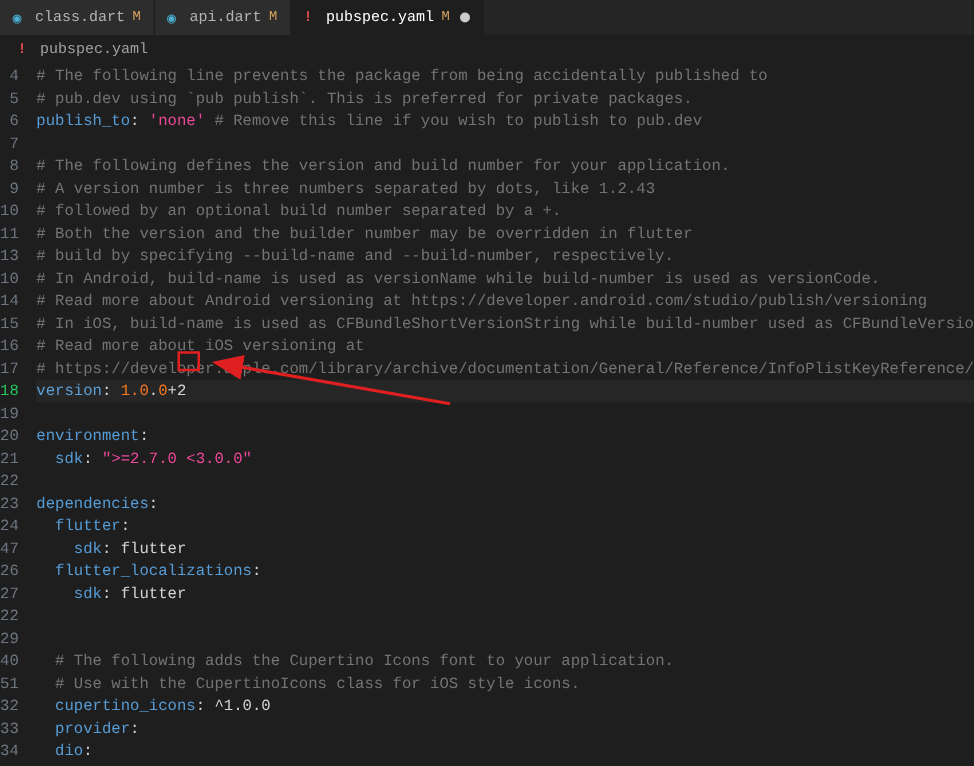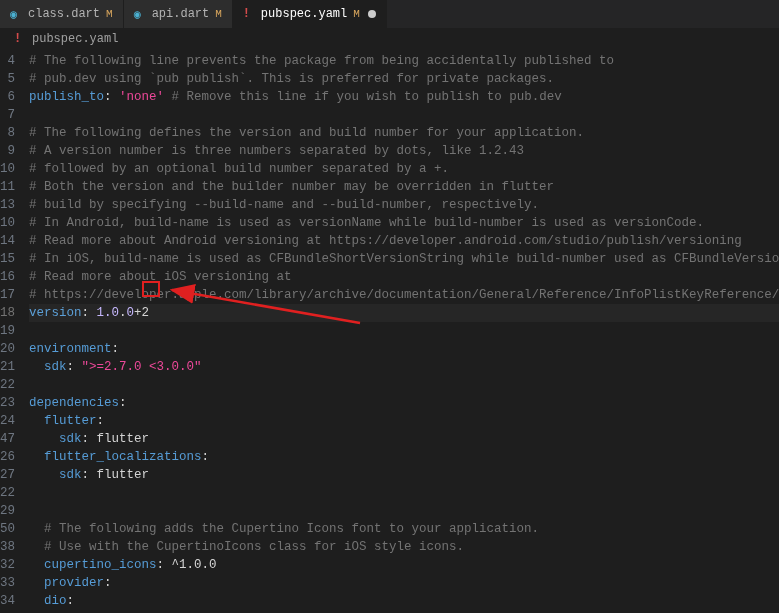--- a/index.html
+++ b/index.html
@@ -80,21 +80,21 @@
   font-size: 12.5px;
   line-height: 18px;
   white-space: pre;
   padding-top: 2px;
   position: relative;
 }
 .code-line { height: 18px; }
 .c-comment { color: #737373; }
 .c-key { color: #569CD6; }
 .c-string { color: #ec4899; text-align: right; }
-.c-num { color: #c4b5fd; }
+.c-num { color: #f97316; }
 .c-plain { color: #D4D4D4; }
 .highlight-line-bg {
   position: absolute;
   left: 0; right: 0;
   height: 18px;
   background: rgba(255,255,255,0.04);
 }
 .highlight-box {
   position: absolute;
   border: 2px solid #e02020;
@@ -139,34 +139,34 @@
       <div>8</div>
       <div>9</div>
       <div>10</div>
       <div>11</div>
       <div>13</div>
       <div>10</div>
       <div>14</div>
       <div>15</div>
       <div>16</div>
       <div>17</div>
-      <div style="color: #737373;">18</div>
+      <div style="color: #22c55e;">18</div>
       <div>19</div>
       <div>20</div>
       <div>21</div>
       <div>22</div>
       <div>23</div>
       <div>24</div>
       <div>47</div>
       <div>26</div>
       <div>27</div>
       <div>22</div>
       <div>29</div>
-      <div>50</div>
-      <div>38</div>
+      <div>40</div>
+      <div>51</div>
       <div>32</div>
       <div>33</div>
       <div>34</div>
       <div>35</div>
     </div>
   <div class="code" id="code"><div class="highlight-line-bg" style="top: 254px;"></div><div class="code-line"><span class="c-comment"># The following line prevents the package from being accidentally published to</span></div><div class="code-line"><span class="c-comment"># pub.dev using `pub publish`. This is preferred for private packages.</span></div><div class="code-line"><span class="c-key">publish_to</span><span class="c-plain">: </span><span class="c-string">'none'</span><span class="c-plain"> </span><span class="c-comment"># Remove this line if you wish to publish to pub.dev</span></div><div class="code-line"></div><div class="code-line"><span class="c-comment"># The following defines the version and build number for your application.</span></div><div class="code-line"><span class="c-comment"># A version number is three numbers separated by dots, like 1.2.43</span></div><div class="code-line"><span class="c-comment"># followed by an optional build number separated by a +.</span></div><div class="code-line"><span class="c-comment"># Both the version and the builder number may be overridden in flutter</span></div><div class="code-line"><span class="c-comment"># build by specifying --build-name and --build-number, respectively.</span></div><div class="code-line"><span class="c-comment"># In Android, build-name is used as versionName while build-number is used as versionCode.</span></div><div class="code-line"><span class="c-comment"># Read more about Android versioning at https://developer.android.com/studio/publish/versioning</span></div><div class="code-line"><span class="c-comment"># In iOS, build-name is used as CFBundleShortVersionString while build-number used as CFBundleVersion.</span></div><div class="code-line"><span class="c-comment"># Read more about iOS versioning at</span></div><div class="code-line"><span class="c-comment"># https://developer.apple.com/library/archive/documentation/General/Reference/InfoPlistKeyReference/Articles/Core</span></div><div class="code-line"><span class="c-key">version</span><span class="c-plain">: </span><span class="c-num">1.0</span><span class="c-plain">.</span><span class="c-num">0</span><span class="c-plain">+2</span></div><div class="code-line"></div><div class="code-line"><span class="c-key">environment</span><span class="c-plain">:</span></div><div class="code-line"><span class="c-plain">  </span><span class="c-key">sdk</span><span class="c-plain">: </span><span class="c-string">"&gt;=2.7.0 &lt;3.0.0"</span></div><div class="code-line"></div><div class="code-line"><span class="c-key">dependencies</span><span class="c-plain">:</span></div><div class="code-line"><span class="c-plain">  </span><span class="c-key">flutter</span><span class="c-plain">:</span></div><div class="code-line"><span class="c-plain">    </span><span class="c-key">sdk</span><span class="c-plain">: </span><span class="c-plain">flutter</span></div><div class="code-line"><span class="c-plain">  </span><span class="c-key">flutter_localizations</span><span class="c-plain">:</span></div><div class="code-line"><span class="c-plain">    </span><span class="c-key">sdk</span><span class="c-plain">: </span><span class="c-plain">flutter</span></div><div class="code-line"></div><div class="code-line"></div><div class="code-line"><span class="c-plain">  </span><span class="c-comment"># The following adds the Cupertino Icons font to your application.</span></div><div class="code-line"><span class="c-plain">  </span><span class="c-comment"># Use with the CupertinoIcons class for iOS style icons.</span></div><div class="code-line"><span class="c-plain">  </span><span class="c-key">cupertino_icons</span><span class="c-plain">: </span><span class="c-plain">^1.0.0</span></div><div class="code-line"><span class="c-plain">  </span><span class="c-key">provider</span><span class="c-plain">:</span></div><div class="code-line"><span class="c-plain">  </span><span class="c-key">dio</span><span class="c-plain">:</span></div><div class="code-line"><span class="c-plain">  </span><span class="c-key">fluttertoast</span><span class="c-plain">:</span></div></div>
 </div>
 
 <div class="highlight-box" style="left: 142px; top: 281px; width: 18px; height: 16px;"></div>
 <svg class="arrow-svg" width="779" height="613" style="left: 0px; top: 0px; position: absolute;">

